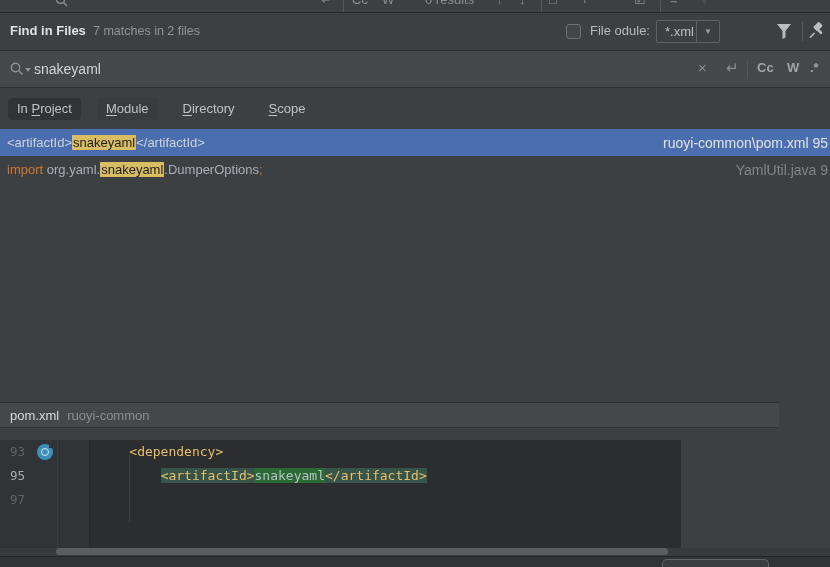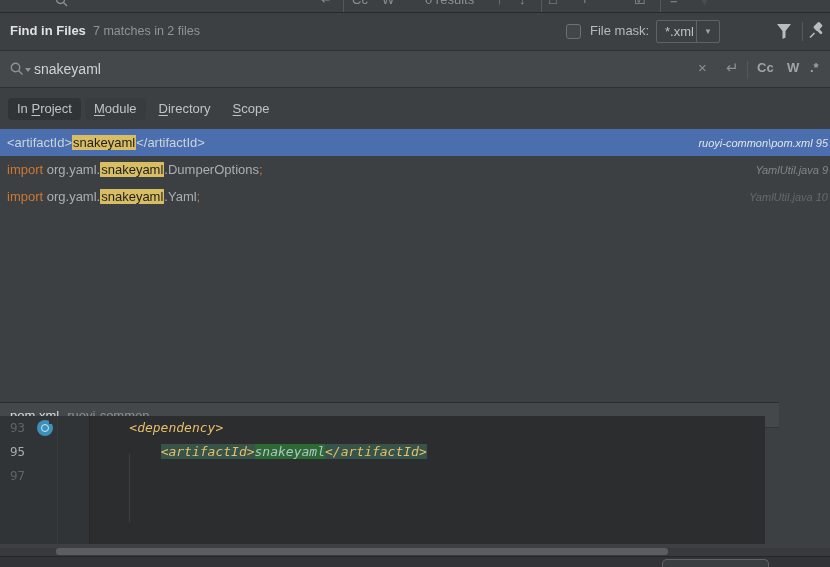--- a/index.html
+++ b/index.html
@@ -41,60 +41,60 @@
                   outline:none; color:#cfd3d6; font-size:14px; font-family:"Liberation Sans",sans-serif; }
   #search-magnifier { left:10px; top:11px; }
   #search-mag-caret { left:25px; top:17px; width:0; height:0; border-left:3.5px solid transparent;
                       border-right:3.5px solid transparent; border-top:4px solid #8e9295; }
   .srch-ico { position:absolute; top:8px; font-size:15px; color:#8b8f93; }
   #srch-divider { left:747px; top:10px; width:1px; height:18px; background:#55585b; }
   #search-toggles span { position:absolute; top:9px; font-size:13px; font-weight:600; color:#a0a4a8; }
 
   
   #scope-row { left:0; top:75px; width:830px; height:41px; display:flex; align-items:center;
-               padding-left:8px; gap:4px; position:absolute; }
+               padding-left:8px; gap:16px; position:absolute; }
   .scope-tab { height:22px; line-height:22px; padding:0 9px; font-size:13px; color:#bfc3c6;
                border-radius:4px; white-space:nowrap; }
   .scope-tab.selected { background:#303437; }
   .scope-tab.button { background:#383c3f; }
   .scope-tab u { text-decoration:underline; text-underline-offset:2px; }
 
   
   #results { left:0; top:116px; width:830px; position:absolute; }
   .rrow { display:flex; align-items:center; height:27px; padding:0 2px 0 7px; font-size:13px; }
   .rrow.selected { background:#4b6eaf; }
   .snippet { flex:1; white-space:nowrap; overflow:hidden; }
   .snippet span { white-space:pre; }
   .tok-plain { color:#a9afb6; }
   .tok-kw { color:#cc7832; }
   .tok-sel-tag { color:#cbd3dd; }
   .tok-match { background:#d9bd62; color:#1e1e1e; border-radius:2px; padding:1px 1px; }
-  .floc { margin-left:auto; white-space:nowrap; font-size:11px; color:#7f868b;font-style:italic; }
+  .floc { margin-left:auto; white-space:nowrap; font-size:14px; color:#7f868b; }
   .rrow.selected .floc { color:#dfe4ea; }
   .floc.dim { color:#63696e; }
 
   
   #preview-header { left:0; top:389px; width:779px; height:26px; background:#45484b;
                     border-top:1px solid #2a2c2e; border-bottom:1px solid #323436;
                     display:flex; align-items:center; padding-left:10px; position:absolute; }
   #preview-file { font-size:13px; color:#d6d9dc; }
   #preview-module { font-size:13px; color:#8a8e91; margin-left:8px; }
 
   
-  #code-pane { left:0; top:403px; width:765px; height:128px; background:#2b2d2f; overflow:hidden; }
+  #code-pane { left:0; top:427px; width:681px; height:128px; background:#2b2d2f; overflow:hidden; }
   #gutter-bg { left:0; top:0; width:90px; height:128px; background:#313437; border-right:1px solid #26282a; }
   #gutter-sep { left:57px; top:0; width:1px; height:128px; background:#393c3f; }
   #code-lines { position:absolute; left:0; top:0; width:830px; }
   .cline { position:relative; height:24px; line-height:24px; white-space:pre;
            font-family:"DejaVu Sans Mono", monospace; font-size:13px; }
   .lnum { position:absolute; left:10px; color:#5f6467; font-size:12.5px;
           font-family:"DejaVu Sans Mono", monospace; }
   .lnum.current { color:#a6acb0; }
   .ctext { position:absolute; left:98px; }
-  .tok { white-space:pre;font-style:italic; }
+  .tok { white-space:pre; }
   .tok.tag { color:#e8bf6a; }
   .tok.val { color:#a9b7c6; }
   .tok.hlA { background:#37544a; }
   .tok.hlB { background:#2b6a33; color:#b4c0ca; }
   .gicon { position:absolute; left:37px; top:4px; width:16px; height:16px; border-radius:50%;
            background:#3c90bc; }
   .gicon::before { content:""; position:absolute; left:4px; top:4px; width:6px; height:6px;
                    border:1.5px solid #d8e6ec; border-radius:50%; }
   .gicon::after { content:""; position:absolute; right:-1px; top:-1px; width:5px; height:5px;
                   background:#313437; }
@@ -138,21 +138,21 @@
       <span class="frag" style="left: 670px;">≡</span>
       <span class="frag dark" style="left: 697px;">▼</span>
     </div>
 
   <div id="dialog" class="abs">
 
     <div id="dlg-header" class="abs">
       <span id="dlg-title" class="abs">Find in Files</span>
       <span id="dlg-summary" class="abs">7 matches in 2 files</span>
       <span id="mask-checkbox" class="abs"></span>
-      <span id="mask-label" class="abs">File mask:</span>
+      <span id="mask-label" class="abs">File odule:</span>
       <span id="mask-combo" class="abs">
         <span id="mask-value">*.xml</span>
         <span id="mask-arrow-btn">
           <span>▼</span>
         </span>
       </span>
       <svg class="abs" style="left:775px; top:10px;" width="18" height="17">
         <polygon points="2,1 16,1 10.5,8 10.5,14.5 7.5,16 7.5,8" fill="#b9bdc0"></polygon>
       </svg>
       <span id="hdr-divider" class="abs"></span>
@@ -187,24 +187,20 @@
 
     <div id="results">
         <div class="rrow selected">
           <span class="snippet"><span class="tok-sel-tag">&lt;artifactId&gt;</span><span class="tok-match">snakeyaml</span><span class="tok-sel-tag">&lt;/artifactId&gt;</span></span>
           <span class="floc">ruoyi-common\pom.xml 95</span>
         </div>
         <div class="rrow">
           <span class="snippet"><span class="tok-kw">import</span><span class="tok-plain"> org.yaml.</span><span class="tok-match">snakeyaml</span><span class="tok-plain">.DumperOptions</span><span class="tok-kw">;</span></span>
           <span class="floc">YamlUtil.java 9</span>
         </div>
-        <div class="rrow">
-          <span class="snippet"><span class="tok-kw">import</span><span class="tok-plain"> org.yaml.</span><span class="tok-match">snakeyaml</span><span class="tok-plain">.Yaml</span><span class="tok-kw">;</span></span>
-          <span class="floc dim">YamlUtil.java 10</span>
-        </div>
       </div>
 
     <div id="preview-header">
       <span id="preview-file">pom.xml</span>
       <span id="preview-module">ruoyi-common</span>
     </div>
 
     <div id="code-pane" class="abs">
       <div id="gutter-bg" class="abs"></div>
       <div id="gutter-sep" class="abs"></div>

